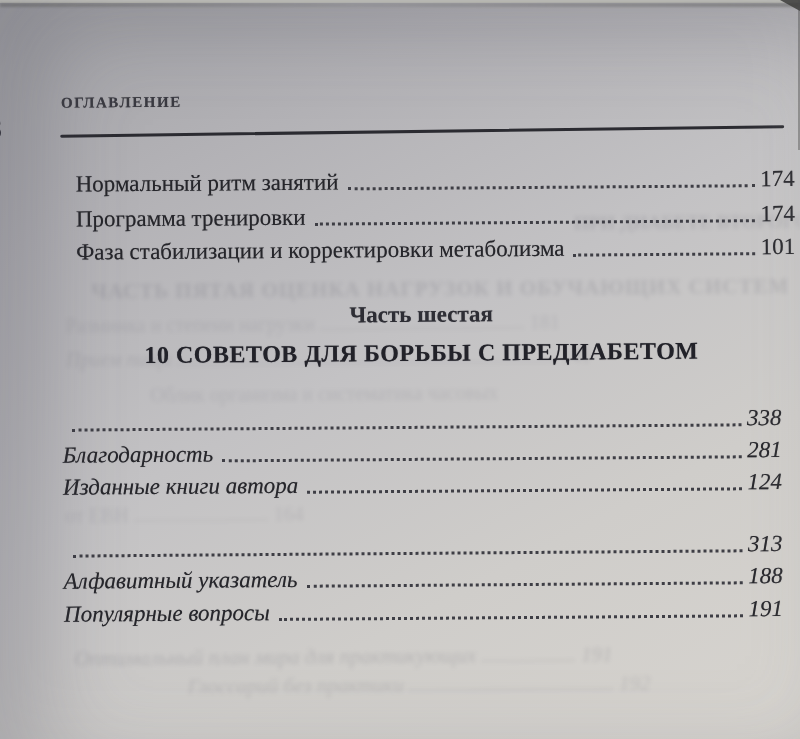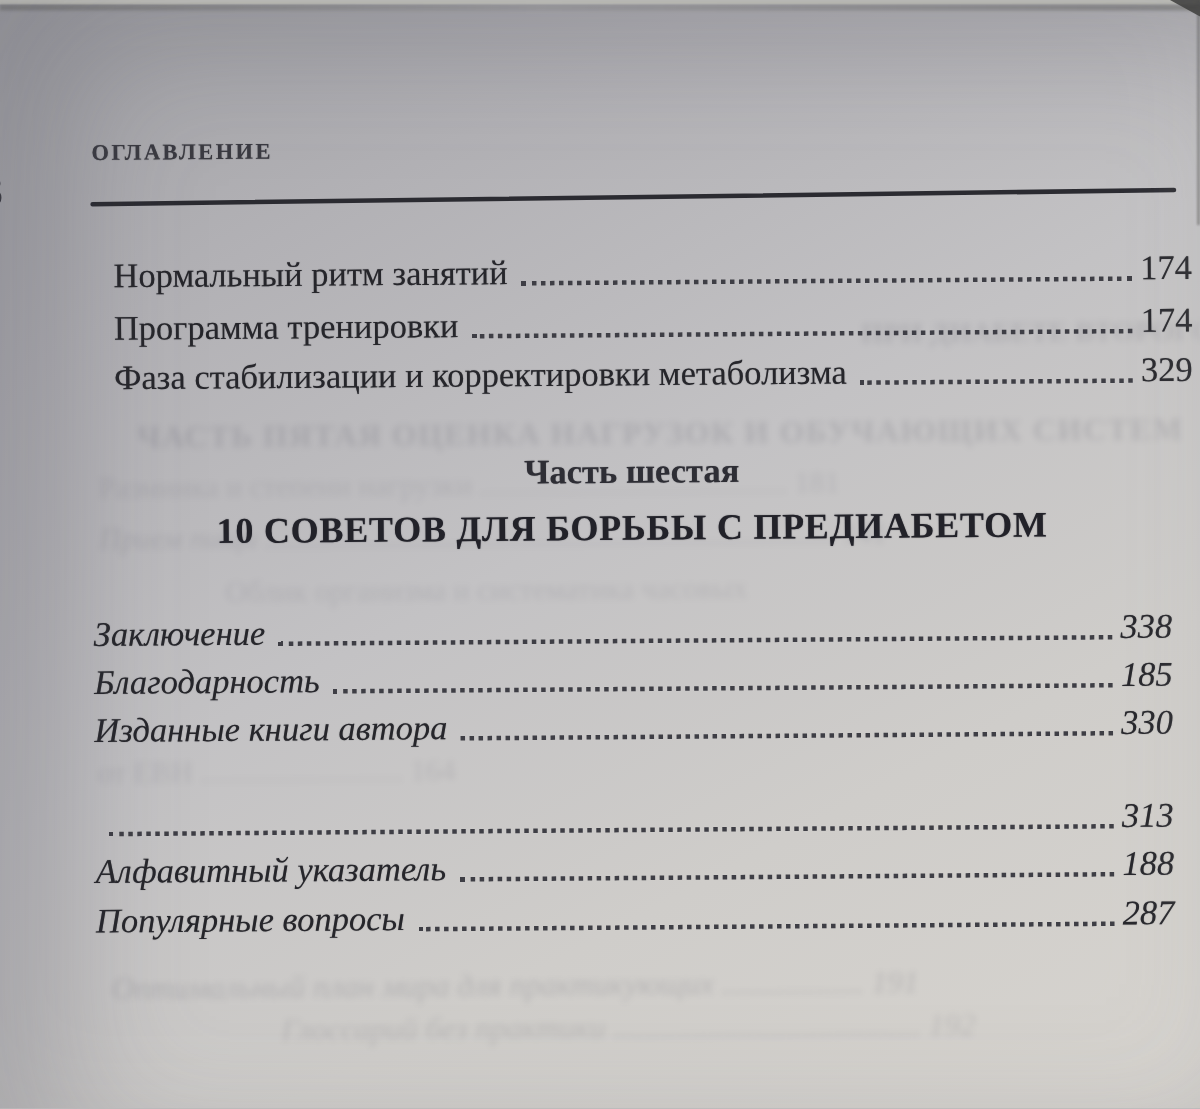--- a/index.html
+++ b/index.html
@@ -77,55 +77,54 @@
       <span class="pg">174</span>
     </div>
     <div class="row r2 g1r">
       <span class="lbl">Программа тренировки</span>
       <span class="dots"></span>
       <span class="pg">174</span>
     </div>
     <div class="row r3 g1r">
       <span class="lbl">Фаза стабилизации и корректировки метаболизма</span>
       <span class="dots"></span>
-      <span class="pg">329</span>
+      <span class="pg">101</span>
     </div>
 
     <div class="kicker">Часть шестая</div>
     <div class="title">10 СОВЕТОВ ДЛЯ БОРЬБЫ С ПРЕДИАБЕТОМ</div>
 
     <div class="row r4 it">
-      <span class="lbl">Заключение</span>
       <span class="dots"></span>
       <span class="pg">338</span>
     </div>
     <div class="row r5 it">
       <span class="lbl">Благодарность</span>
       <span class="dots"></span>
-      <span class="pg">185</span>
+      <span class="pg">281</span>
     </div>
     <div class="row r6 it">
       <span class="lbl">Изданные книги автора</span>
       <span class="dots"></span>
-      <span class="pg">330</span>
+      <span class="pg">124</span>
     </div>
 
     <div class="row r7 it">
       <span class="dots"></span>
       <span class="pg">313</span>
     </div>
     <div class="row r8 it">
       <span class="lbl">Алфавитный указатель</span>
       <span class="dots"></span>
       <span class="pg">188</span>
     </div>
     <div class="row r9 it">
       <span class="lbl">Популярные вопросы</span>
       <span class="dots"></span>
-      <span class="pg">287</span>
+      <span class="pg">191</span>
     </div>
 
     <div class="ghost g1">ПРИ ДИАБЕТЕ ВТОРОГО ТИПА</div>
     <div class="ghost g2">ЧАСТЬ ПЯТАЯ ОЦЕНКА НАГРУЗОК И ОБУЧАЮЩИХ СИСТЕМ</div>
     <div class="ghost g3">Разминка и степени нагрузки ......................................... 181</div>
     <div class="ghost g4">Прием пищи ............................................................................ 141</div>
     <div class="ghost g5">Облик организма и систематика часовых</div>
     <div class="ghost g6">от ЕВН ........................... 164</div>
     <div class="ghost g7">Оптимальный план мира для практикующих .................. 191</div>
     <div class="ghost g8">Глоссарий без практики ....................................... 192</div>

